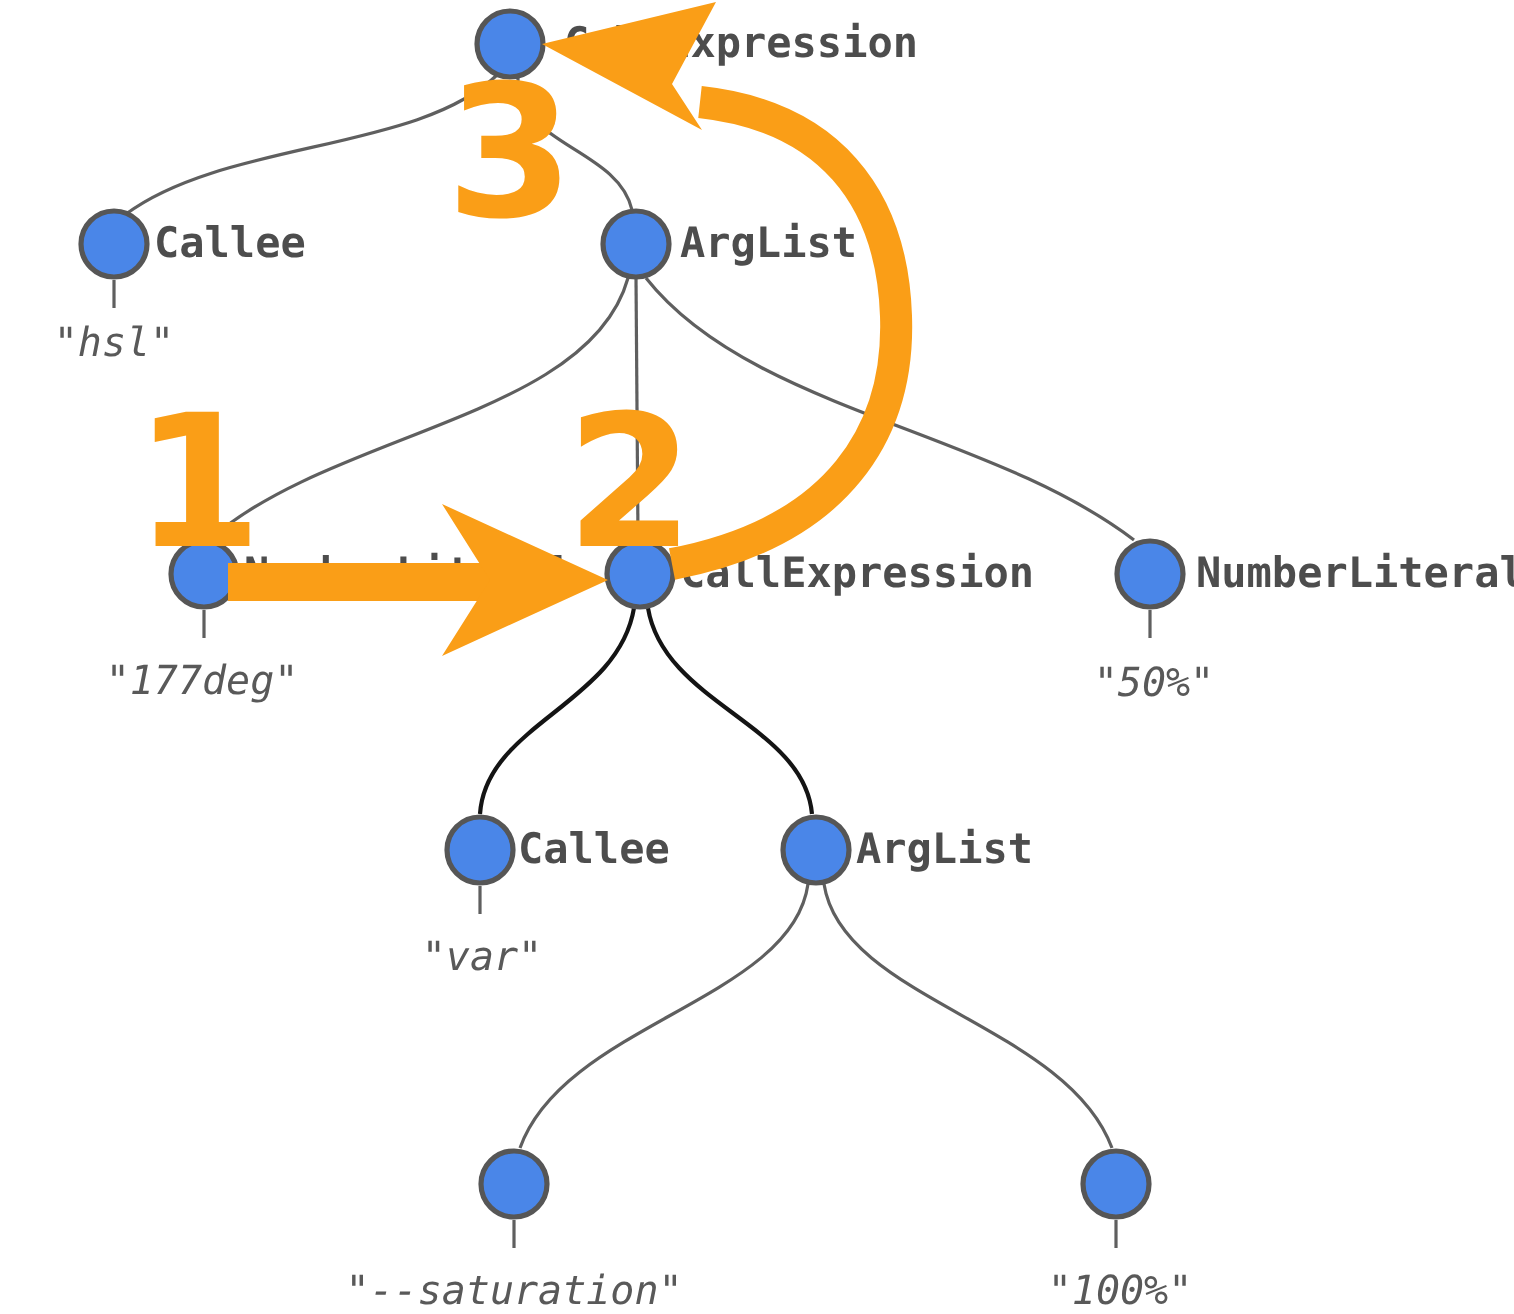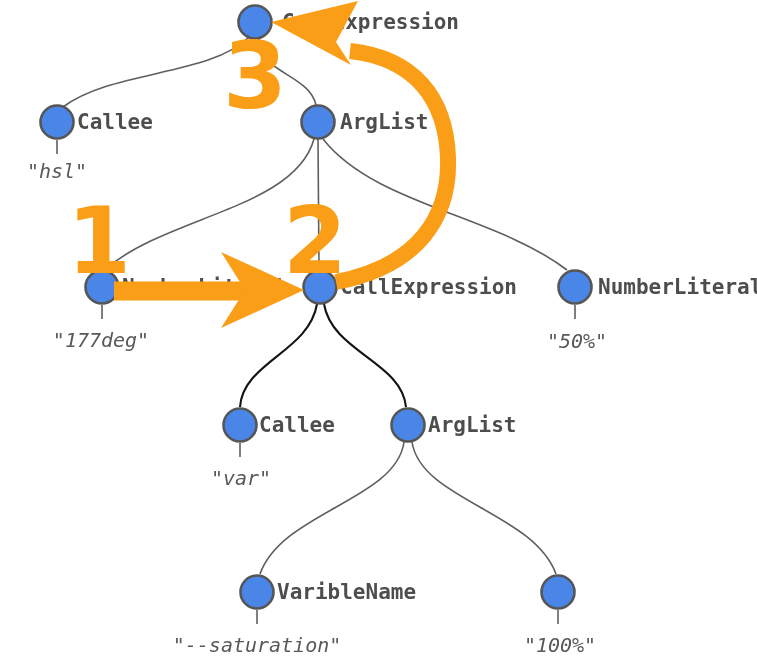--- a/index.html
+++ b/index.html
@@ -86,21 +86,20 @@
       <div class="node-value" style="left: 57px; top: 171px; color: rgb(89, 89, 89);">"hsl"</div>
       <div class="node-label" style="left: 340px; top: 122px; color: rgb(77, 77, 77);">ArgList</div>
       <div class="node-label" style="left: 122px; top: 287px; color: rgb(77, 77, 77);">NumberLiteral</div>
       <div class="node-value" style="left: 101px; top: 340px; color: rgb(89, 89, 89);">"177deg"</div>
       <div class="node-label" style="left: 340px; top: 287px; color: rgb(77, 77, 77);">CallExpression</div>
       <div class="node-label" style="left: 598px; top: 287px; color: rgb(77, 77, 77);">NumberLiteral</div>
       <div class="node-value" style="left: 577px; top: 341px; color: rgb(89, 89, 89);">"50%"</div>
       <div class="node-label" style="left: 259px; top: 425px; color: rgb(77, 77, 77);">Callee</div>
       <div class="node-value" style="left: 241px; top: 478px; color: rgb(89, 89, 89);">"var"</div>
       <div class="node-label" style="left: 428px; top: 425px; color: rgb(77, 77, 77);">ArgList</div>
-      <div class="node-label" style="left: 277px; top: 592px; color: rgb(77, 77, 77);">VaribleName</div>
       <div class="node-value" style="left: 257px; top: 645px; color: rgb(89, 89, 89);">"--saturation"</div>
       <div class="node-value" style="left: 560px; top: 645px; color: rgb(89, 89, 89);">"100%"</div>
     </div>
   <svg class="layer" id="annot-svg" viewBox="0 0 757 657">
       <line x1="114" y1="291" x2="248" y2="291" stroke="#fa9e17" stroke-width="19"></line>
       <polygon points="304,290 221,252 245,290 221,328" fill="#fa9e17"></polygon>
       <path d="M336,282 C420,266 450,215 448,158 C446,98 414,58 350,51" fill="none" stroke="#fa9e17" stroke-width="16"></path>
       <polygon points="271,22 358,1 336,42 351,65" fill="#fa9e17"></polygon>
     </svg>
   <div class="layer" id="steps-layer">

